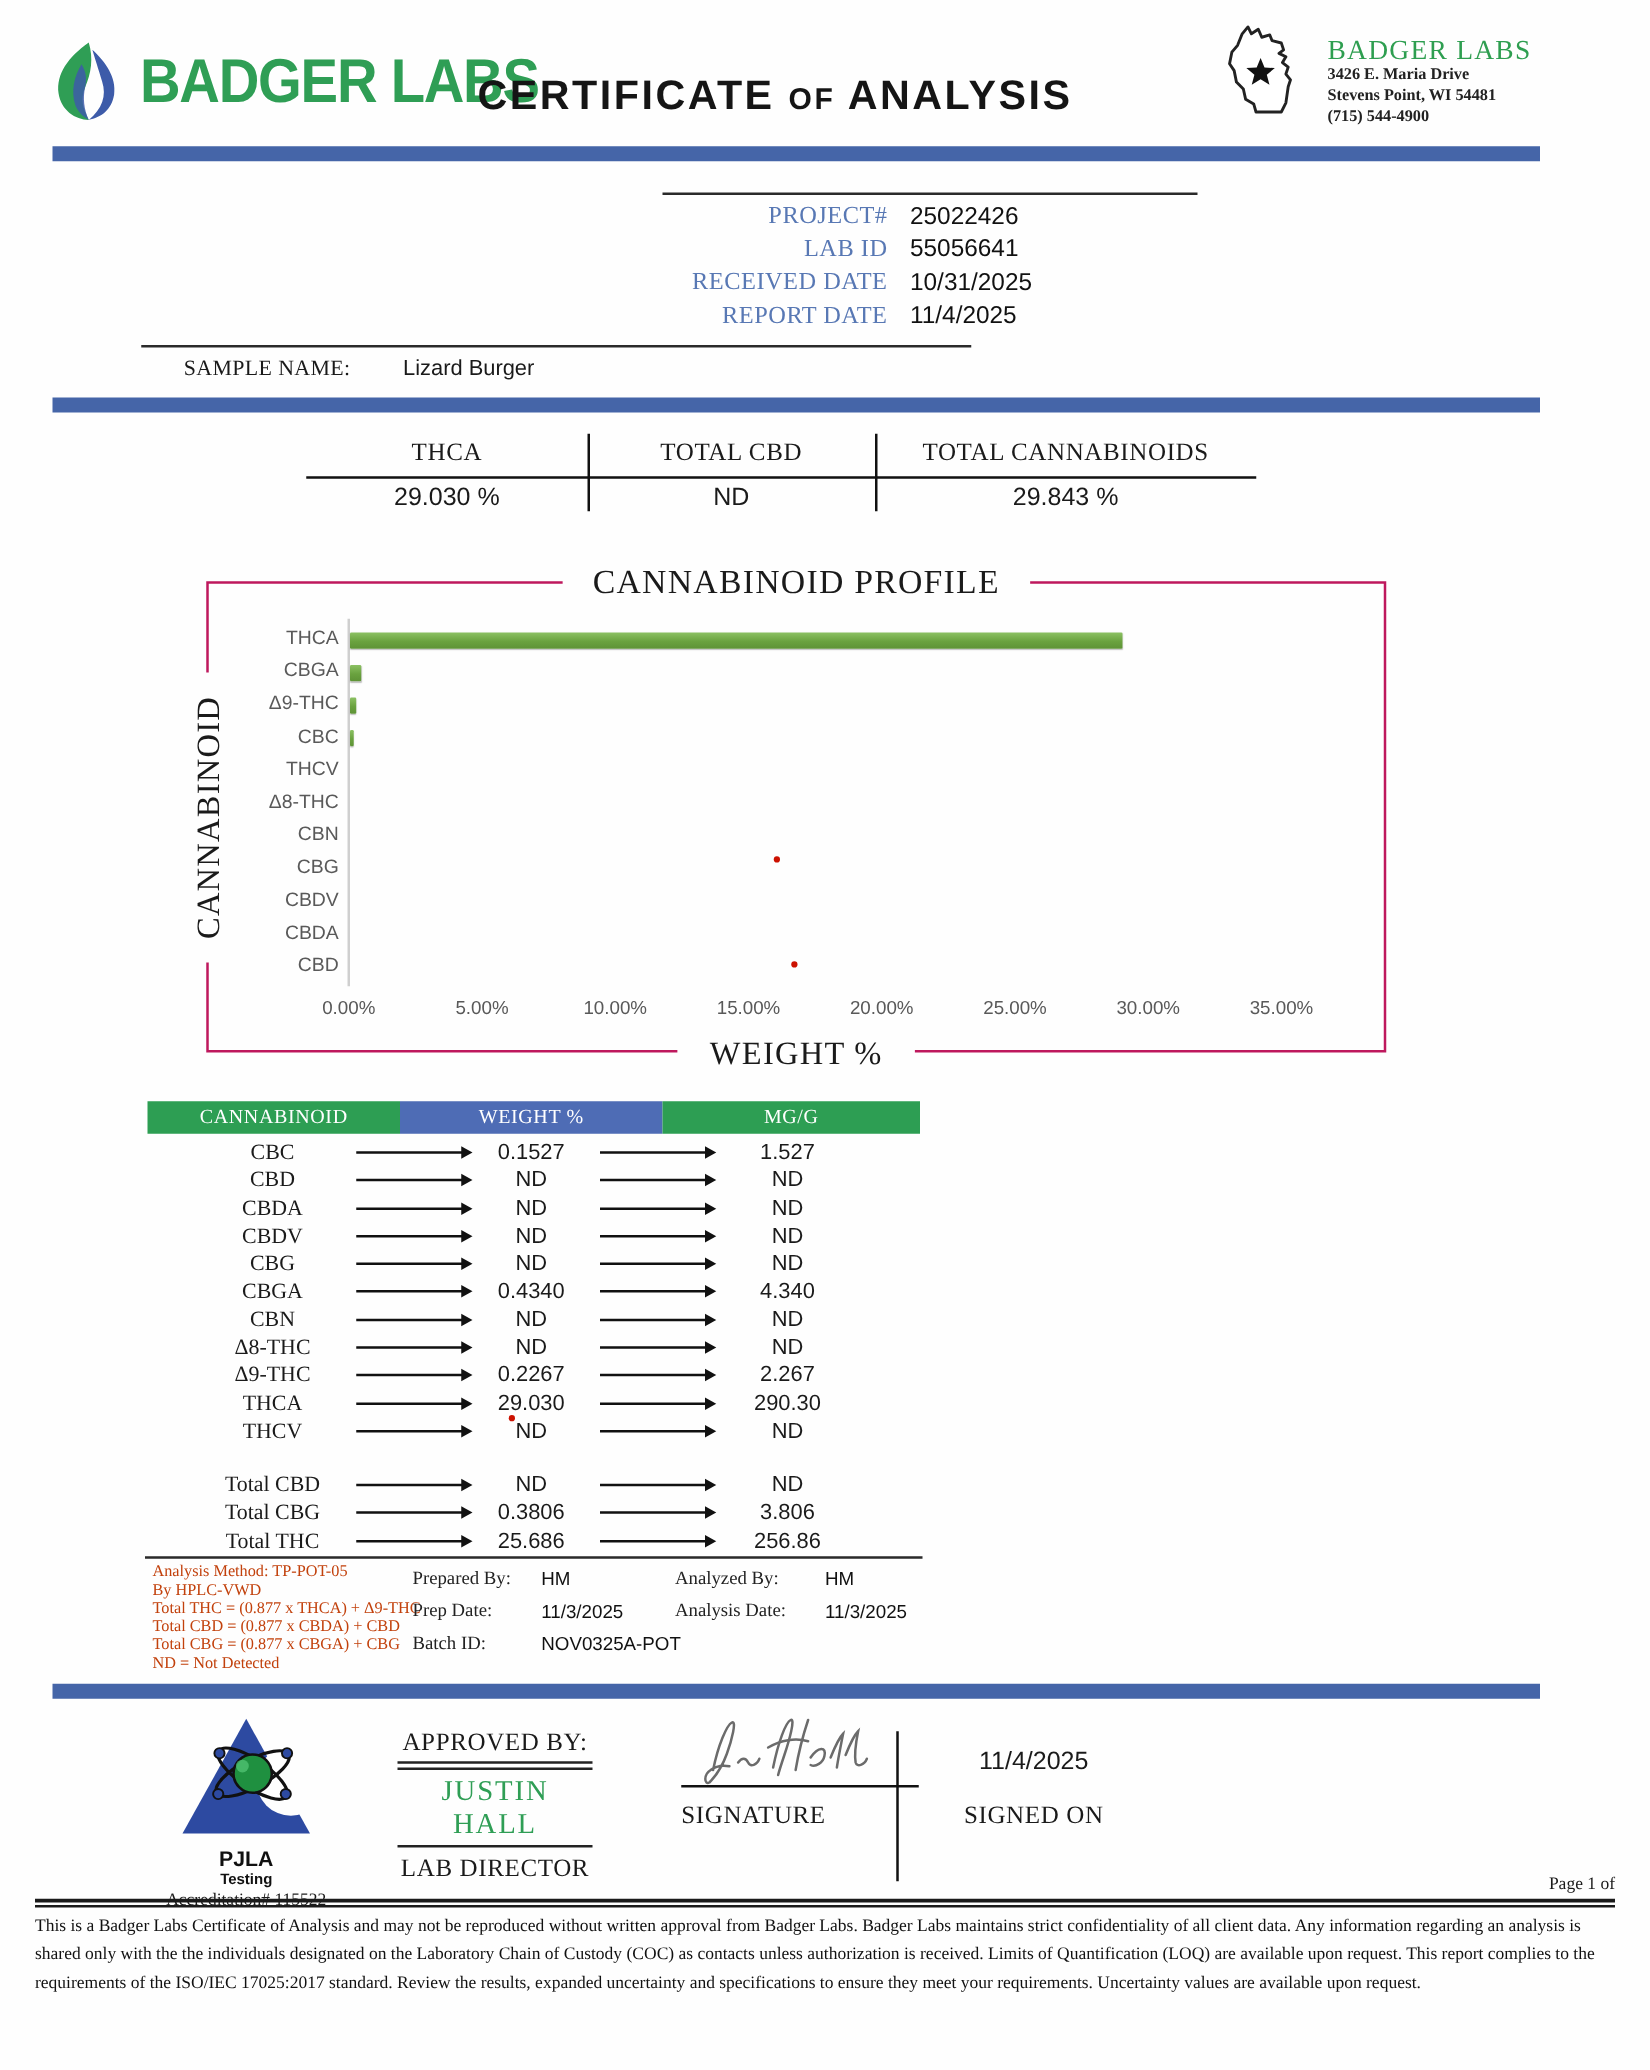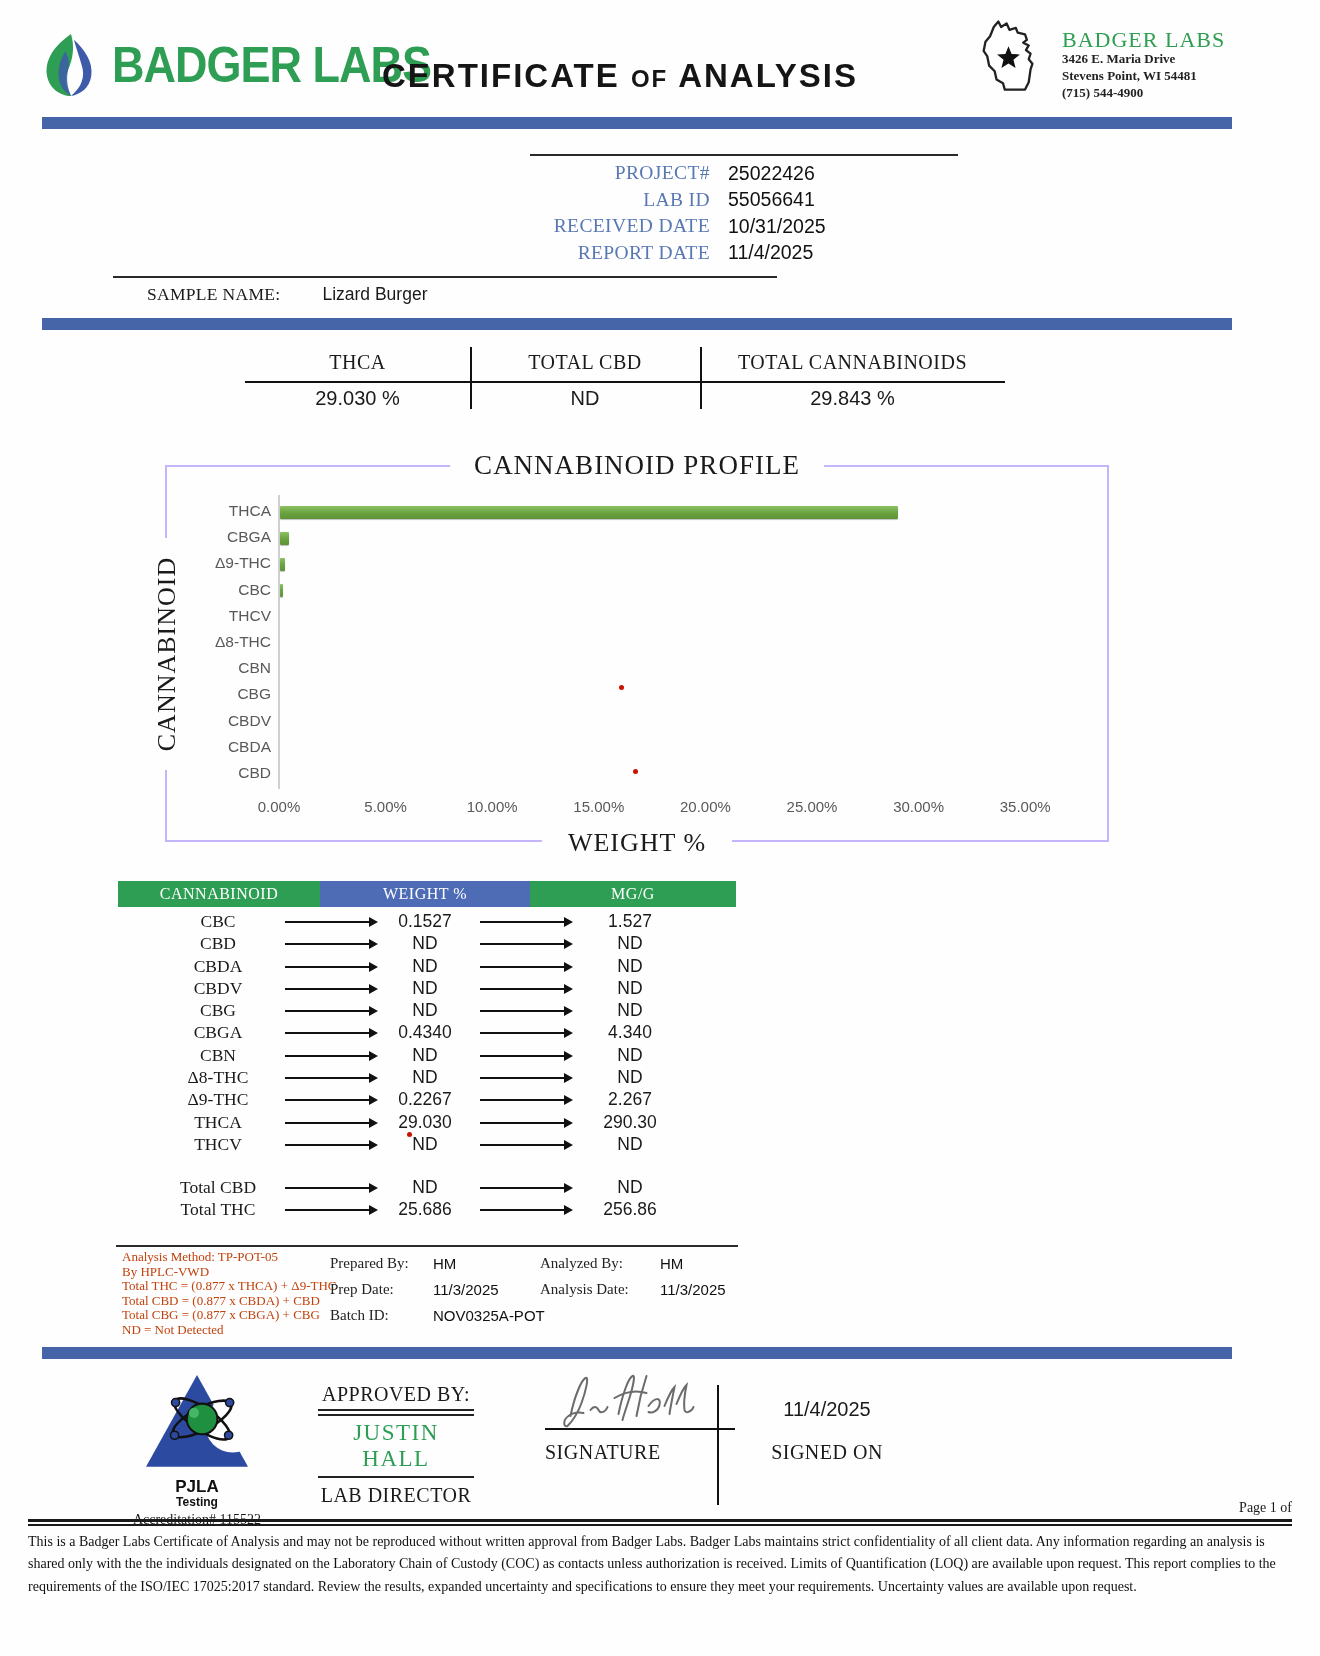--- a/index.html
+++ b/index.html
@@ -36,21 +36,21 @@
   #sample-name{font-family:"Liberation Sans",sans-serif;margin-left:42px;letter-spacing:0;}
 
   
   #summary{left:245px;top:345px;width:760px;height:66px;}
   .sum-div{position:absolute;top:2px;width:2px;height:62px;background:#111;}
   #sum-hline{position:absolute;left:0;top:36px;width:100%;height:2px;background:#111;}
   .sum-col{position:absolute;top:6px;text-align:center;font-size:20px;letter-spacing:.5px;}
   .sum-val{position:absolute;top:42px;text-align:center;font-family:"Liberation Sans",sans-serif;font-size:20px;}
 
   
-  #chart{left:165px;top:465px;width:940px;height:373px;border:2px solid #c4b5fd;}
+  #chart{left:165px;top:465px;width:940px;height:373px;border:2px solid #be185d;}
   #chart-title{position:absolute;top:-17px;left:50%;transform:translateX(-50%);background:#fefefe;
                padding:0 24px;font-size:27px;letter-spacing:1px;white-space:nowrap;}
   #chart-xlabel{position:absolute;bottom:-18px;left:50%;transform:translateX(-50%);background:#fefefe;
                 padding:0 26px;font-size:26px;letter-spacing:1px;white-space:nowrap;}
   #chart-ylabel{position:absolute;left:-116px;top:50%;margin-top:-15px;width:232px;height:30px;
                 text-align:center;transform:rotate(-90deg);background:#fefefe;
                 font-size:26px;letter-spacing:1px;}
   #plot{position:absolute;left:0;top:0;right:0;bottom:0;}
   #y-axis-line{position:absolute;left:111px;top:28px;width:2px;height:294px;background:#cfcfcf;}
   .cat-label{position:absolute;left:4px;width:100px;text-align:right;
@@ -307,20 +307,27 @@
     </div>
   <div class="abs" id="ctable-totals">
       <div class="t-row">
         <span class="tr-name">Total CBD</span>
         <div class="arr a1"></div>
         <span class="tr-val v1">ND</span>
         <div class="arr a2"></div>
         <span class="tr-val v2">ND</span>
       </div>
       <div class="t-row">
+        <span class="tr-name">Total CBG</span>
+        <div class="arr a1"></div>
+        <span class="tr-val v1">0.3806</span>
+        <div class="arr a2"></div>
+        <span class="tr-val v2">3.806</span>
+      </div>
+      <div class="t-row">
         <span class="tr-name">Total THC</span>
         <div class="arr a1"></div>
         <span class="tr-val v1">25.686</span>
         <div class="arr a2"></div>
         <span class="tr-val v2">256.86</span>
       </div>
     </div>
   <div class="abs reddot" style="left:407px;top:1132px"></div>
   <div class="abs" id="table-bottomline"></div>
 

